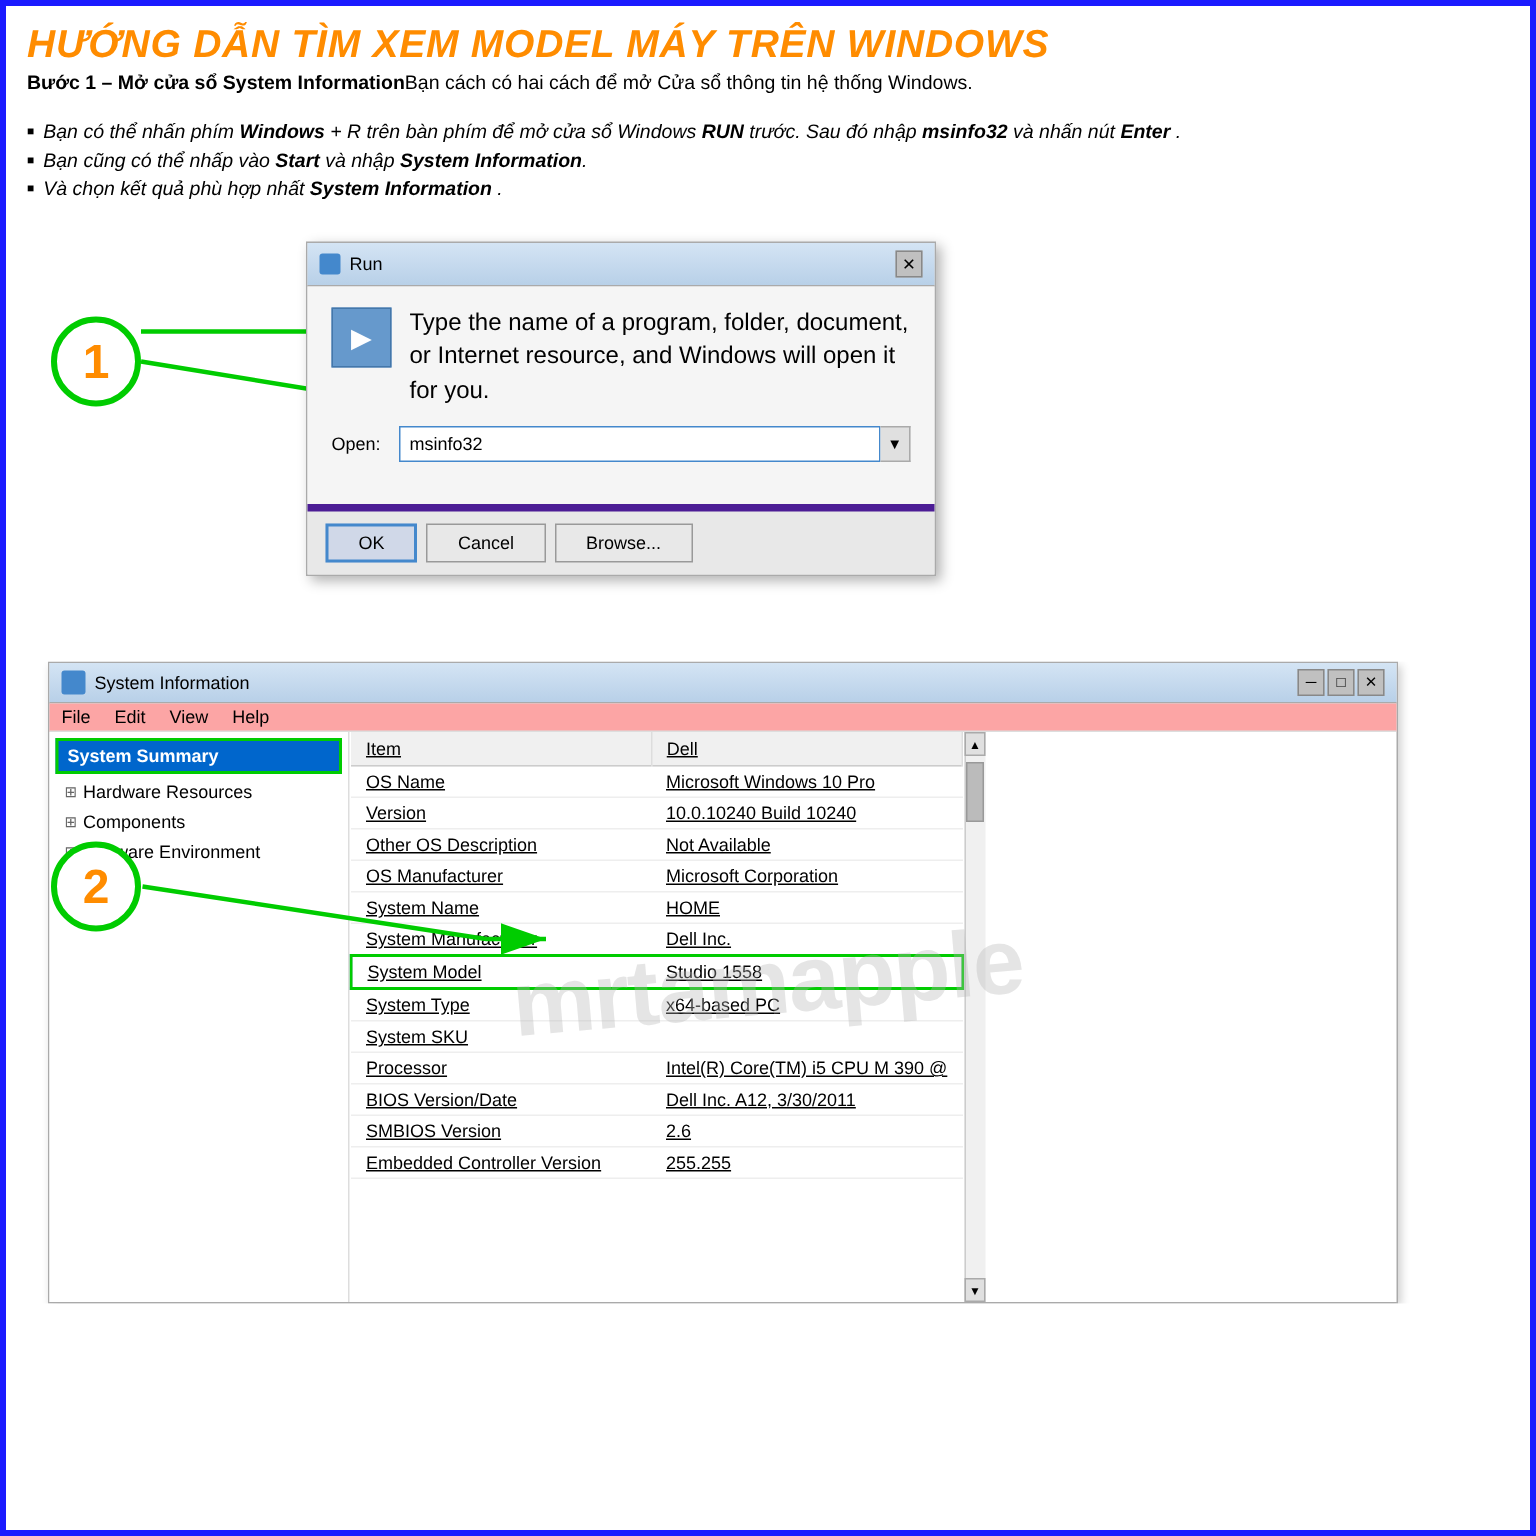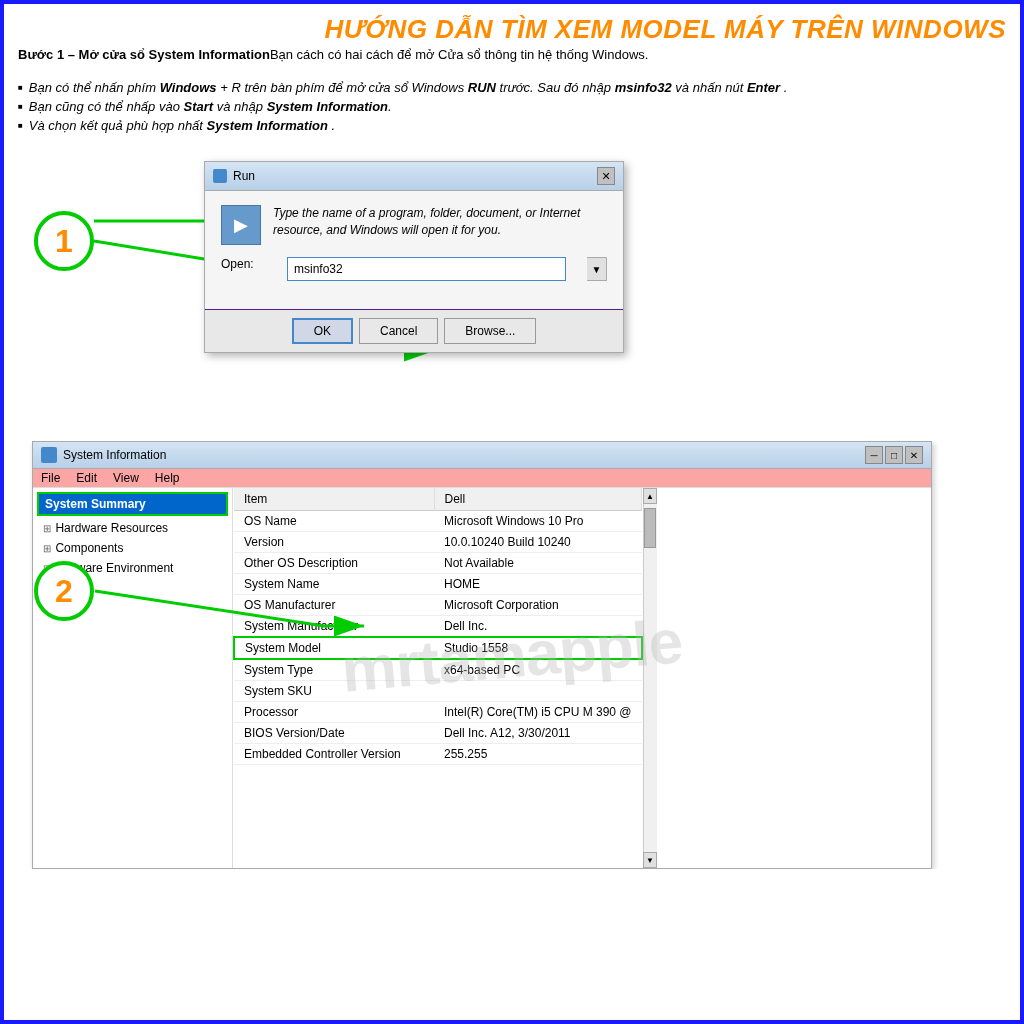--- a/index.html
+++ b/index.html
@@ -18,21 +18,20 @@
       padding: 10px 14px 4px 14px;
       border-bottom: none;
     }
     .main-title {
       color: #ff8c00;
       font-size: 26px;
       font-weight: 900;
       letter-spacing: 0.5px;
       text-transform: uppercase;
       font-style: italic;
-      text-align: right;
     }
     .subtitle {
       font-size: 13px;
       color: #000;
       margin-top: 2px;
     }
     .subtitle strong { font-weight: bold; }
 
     
     .content {
@@ -122,29 +121,28 @@
       justify-content: center;
       flex-shrink: 0;
       border: 1px solid #4477aa;
     }
     .run-icon::after {
       content: '▶';
       color: white;
       font-size: 18px;
     }
     .run-description {
-      font-size: 12px;
+      font-size: 16px;
       color: #000;
       line-height: 1.4;
-      font-style: italic;
     }
     .open-row {
       display: flex;
-      align-items: flex-start;
-      gap: 21px;
+      align-items: center;
+      gap: 0;
       margin-bottom: 14px;
     }
     .open-label {
       font-size: 12px;
       width: 45px;
     }
     .open-input {
       flex: 1;
       border: 1px solid #4488cc;
       background: #fff;
@@ -160,23 +158,23 @@
       border-left: none;
       display: flex;
       align-items: center;
       justify-content: center;
       font-size: 10px;
     }
     .dialog-buttons {
       background: #e8e8e8;
       padding: 8px 12px;
       display: flex;
-      justify-content: center;
+      justify-content: flex-start;
       gap: 6px;
-      border-top: 1px solid #4c1d95;
+      border-top: 5px solid #4c1d95;
     }
     .dialog-btn {
       padding: 4px 20px;
       font-size: 12px;
       background: #e8e8e8;
       border: 1px solid #999;
       cursor: pointer;
     }
     .dialog-btn.primary {
       background: #d0d8e8;
@@ -302,20 +300,21 @@
       color: #000;
     }
     .tree-expand {
       font-size: 10px;
       color: #666;
     }
     .sysinfo-table {
       width: 100%;
       border-collapse: collapse;
       font-size: 12px;
+      text-decoration: underline;
     }
     .sysinfo-table thead tr {
       background: #f0f0f0;
       border-bottom: 1px solid #ccc;
     }
     .sysinfo-table th {
       text-align: left;
       padding: 4px 10px;
       font-weight: normal;
       border-right: 1px solid #ddd;
@@ -572,26 +571,26 @@
                 </tr>
                 <tr>
                   <td>Version</td>
                   <td>10.0.10240 Build 10240</td>
                 </tr>
                 <tr>
                   <td>Other OS Description</td>
                   <td>Not Available</td>
                 </tr>
                 <tr>
+                  <td>OS Manufacturer</td>
+                  <td>Microsoft Corporation</td>
+                </tr>
+                <tr>
                   <td>System Name</td>
                   <td>HOME</td>
-                </tr>
-                <tr>
-                  <td>OS Manufacturer</td>
-                  <td>Microsoft Corporation</td>
                 </tr>
                 <tr>
                   <td>System Manufacturer</td>
                   <td>Dell Inc.</td>
                 </tr>
                 <tr class="highlighted" style="outline: rgb(0, 204, 0) solid 2px; outline-offset: -1px;">
                   <td>System Model</td>
                   <td>Studio 1558</td>
                 </tr>
                 <tr>
@@ -602,20 +601,24 @@
                   <td>System SKU</td>
                   <td></td>
                 </tr>
                 <tr>
                   <td>Processor</td>
                   <td>Intel(R) Core(TM) i5 CPU     M 390 @</td>
                 </tr>
                 <tr>
                   <td>BIOS Version/Date</td>
                   <td>Dell Inc. A12, 3/30/2011</td>
+                </tr>
+                <tr>
+                  <td>SMBIOS Version</td>
+                  <td>2.6</td>
                 </tr>
                 <tr>
                   <td>Embedded Controller Version</td>
                   <td>255.255</td>
                 </tr>
               </tbody>
           </table>
         </div>
         <div class="sysinfo-scrollbar">
           <div class="scroll-up">▲</div>

